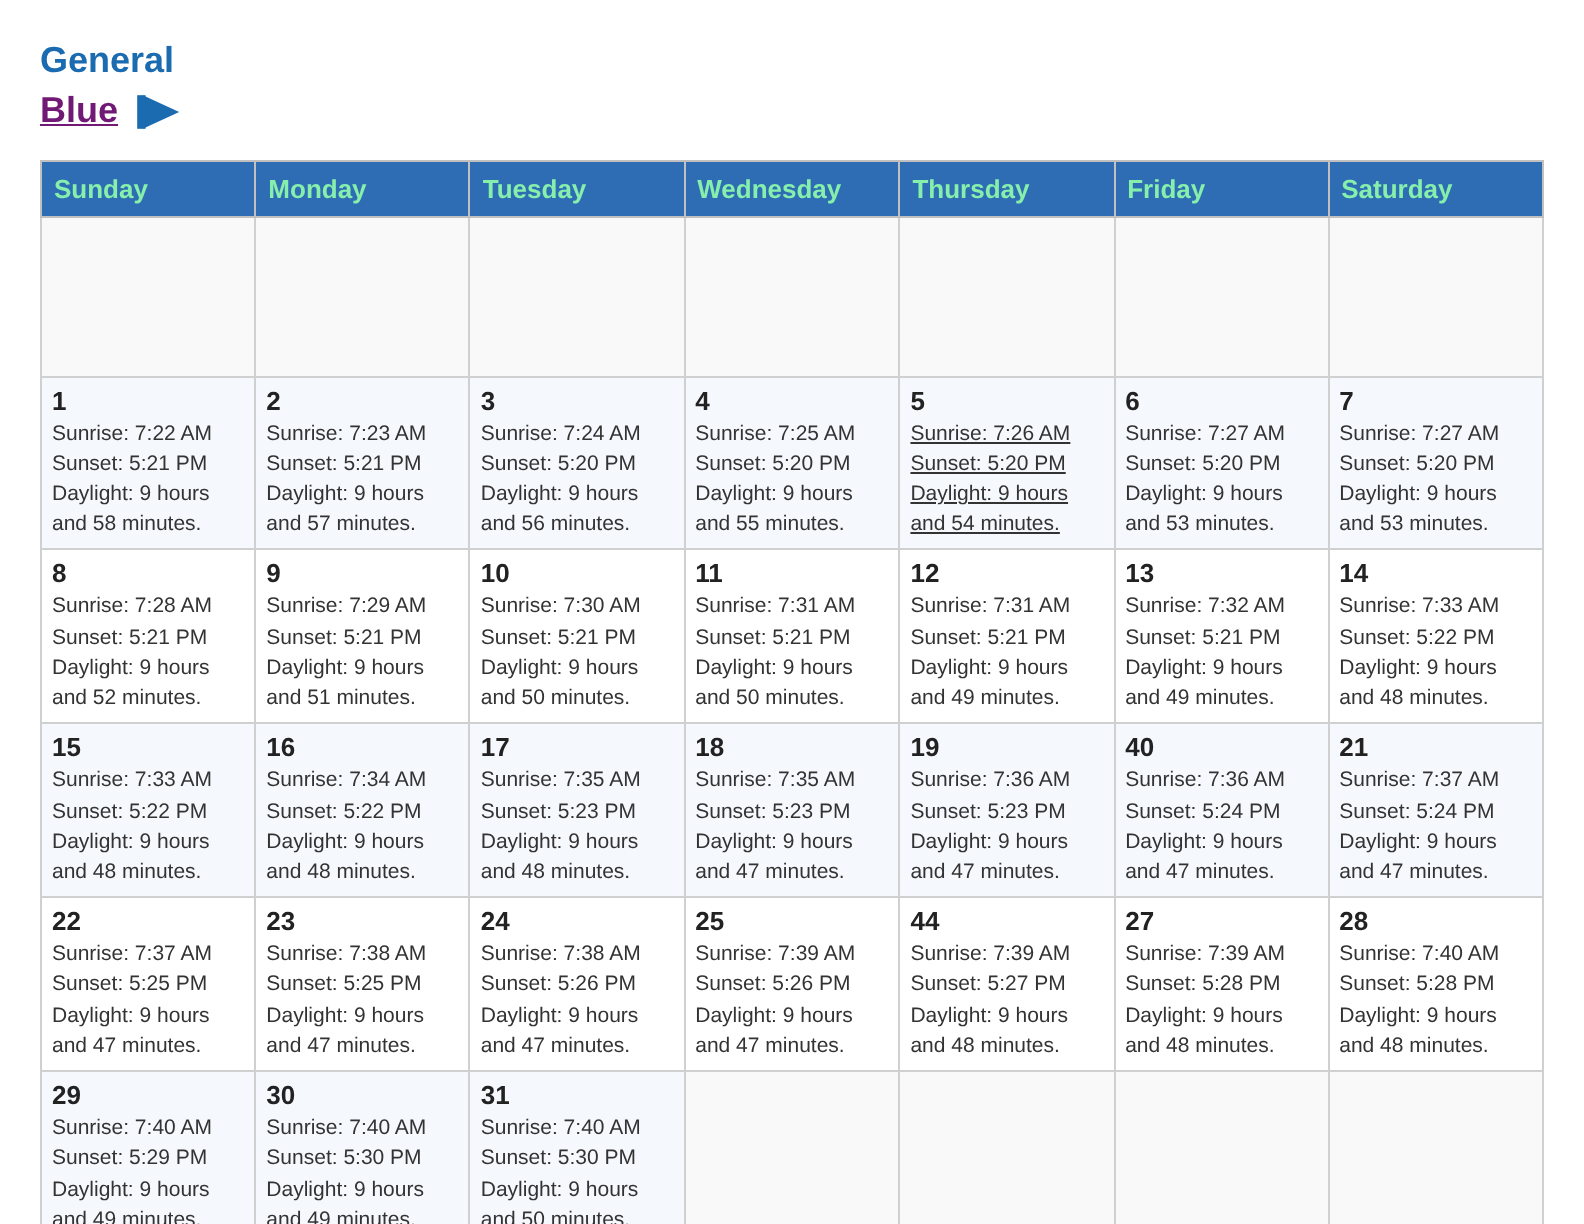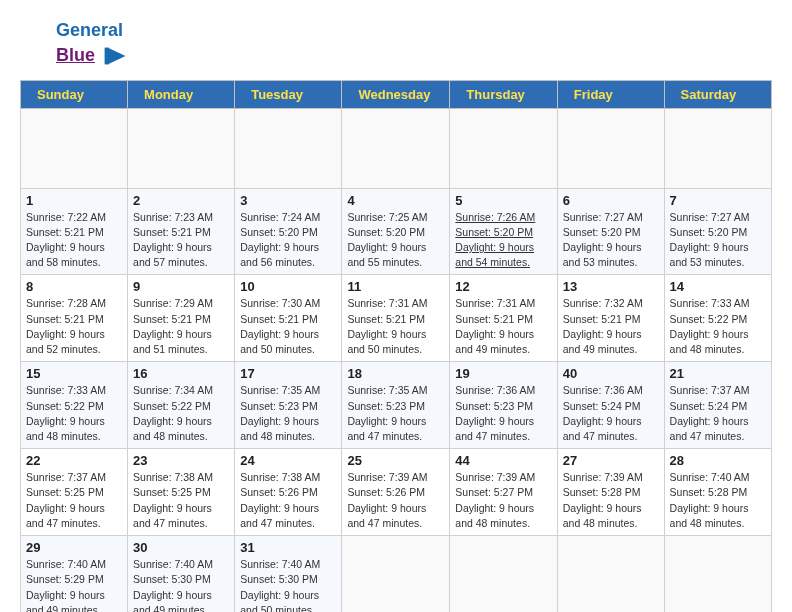--- a/index.html
+++ b/index.html
@@ -18,21 +18,20 @@
     }
     .logo {
       display: flex;
       align-items: center;
     }
     .logo-text {
       font-size: 18px;
       font-weight: bold;
       color: #333;
       line-height: 1.2;
-      margin-left: 36px;
     }
     .logo-text span { color: #1a6baf; }
     .logo-icon {
       width: 28px;
       height: 28px;
       margin-left: 4px;
     }
     .title-area {
       text-align: right;
     }
@@ -45,23 +44,23 @@
       font-size: 16px;
       color: #555;
     }
     .calendar {
       width: 100%;
       border-collapse: collapse;
       font-size: 11px;
     }
     .calendar th {
       background-color: #2e6db4;
-      color: #fde047;
+      color: #86efac;
       text-align: left;
-      padding: 6px 16px;
+      padding: 6px 6px;
       font-size: 13px;
       font-weight: bold;
       border: 1px solid #c0c0c0;
     }
     .calendar td {
       vertical-align: top;
       padding: 4px 5px;
       border: 1px solid #d0d0d0;
       height: 80px;
       width: 108px;

